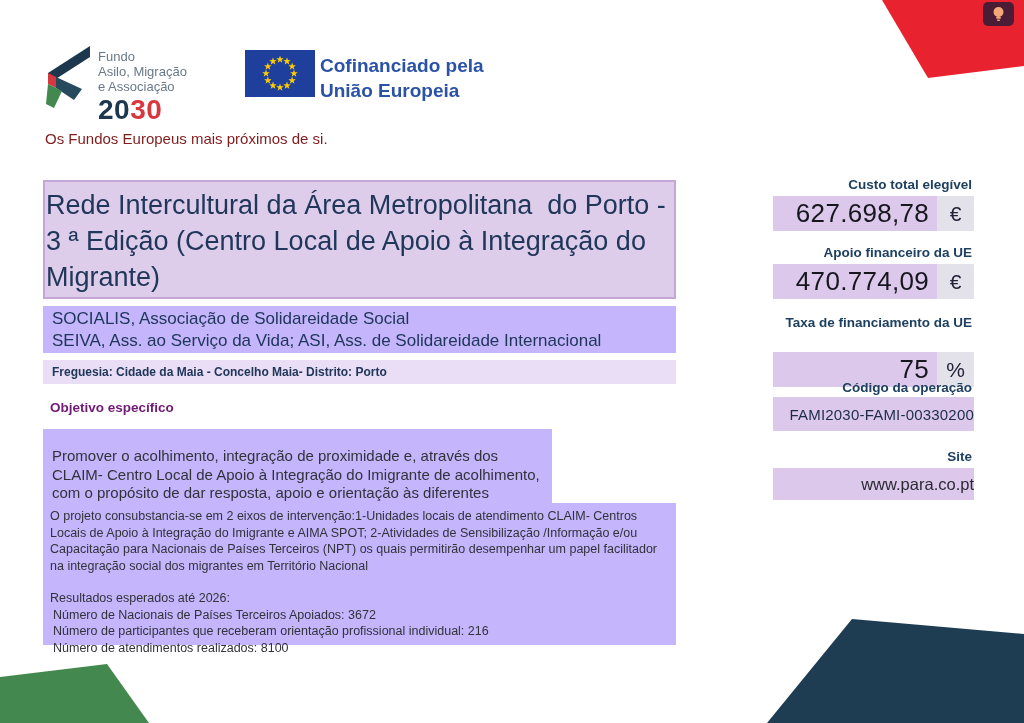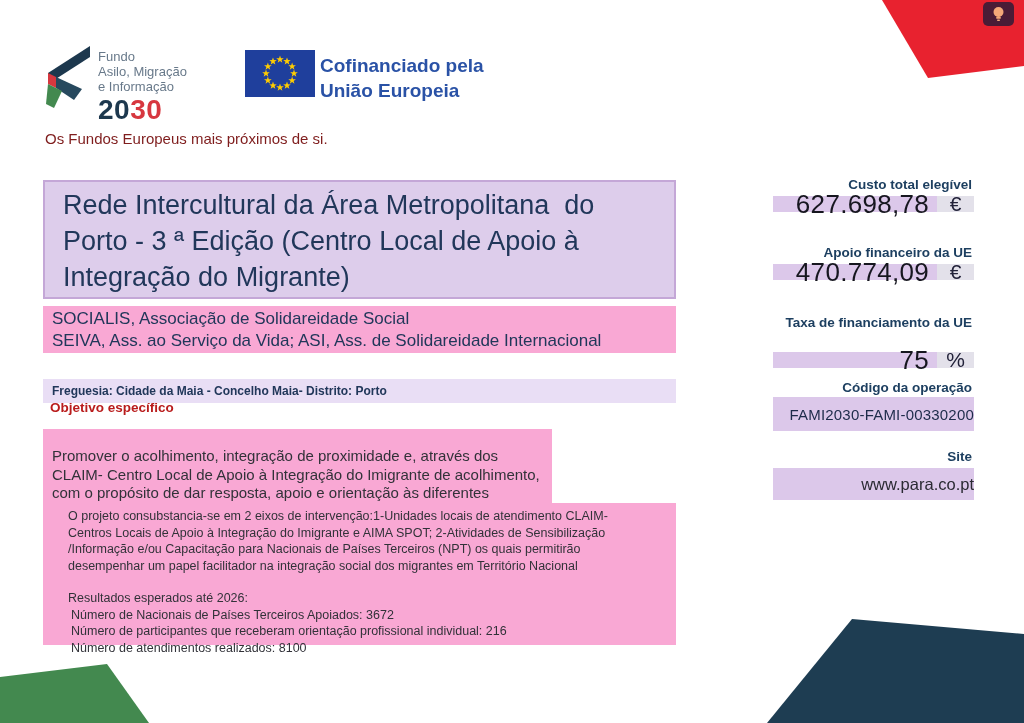--- a/index.html
+++ b/index.html
@@ -19,53 +19,53 @@
   
   .fami-icon{left:45px;top:46px;width:46px;height:63px;z-index:1;}
   .fami-text{left:98px;top:49px;z-index:1;font-size:13px;line-height:15px;color:#68798a;}
   .fami-year{font-size:28px;font-weight:bold;line-height:28px;margin-top:2px;letter-spacing:.5px;}
   .fami-year .y-dark{color:#1d384e;}
   .fami-year .y-red{color:#d7373f;}
   .eu-flag{left:245px;top:50px;width:70px;height:47px;z-index:1;}
   .eu-text{left:320px;top:53px;z-index:1;font-size:19px;line-height:25px;font-weight:bold;color:#2a52a6;}
   .tagline{left:45px;top:130px;z-index:1;font-size:15px;color:#7f1d1d;}
   
-  .lav{background:#f9a8d4;}
+  .lav{background:#c4b5fd;}
   .title-box{
     left:43px;top:180px;width:633px;height:119px;box-sizing:border-box;z-index:1;
-    background:#ddcdeb;border:2px solid #c4a7d7;padding:5px 18px;
+    background:#ddcdeb;border:2px solid #c4a7d7;padding:5px 1px;
     font-size:27px;line-height:36px;color:#21375a;white-space:pre-wrap;
   }
   .partners-box{
     left:43px;top:306px;width:633px;height:47px;box-sizing:border-box;z-index:1;
     padding:2px 9px;font-size:17px;line-height:21.5px;color:#21375a;
   }
   .location-bar{
     left:43px;top:360px;width:633px;height:24px;box-sizing:border-box;z-index:1;
     background:#e9def5;display:flex;align-items:center;padding:8px 9px;
-    font-size:12px;font-weight:bold;color:#21375a;margin-top:19px;
+    font-size:12px;font-weight:bold;color:#21375a;
   }
-  .objective-heading{left:50px;top:400px;z-index:1;font-size:13.5px;font-weight:bold;color:#b91c1c;}
+  .objective-heading{left:50px;top:400px;z-index:1;font-size:13.5px;font-weight:bold;color:#701a75;}
   .objective-box{
     left:43px;top:429px;width:509px;height:77px;box-sizing:border-box;z-index:1;
     padding:18px 9px;font-size:15px;line-height:18.5px;color:#323239;
   }
   .description-box{
     left:43px;top:503px;width:633px;height:142px;box-sizing:border-box;z-index:1;
-    padding:5px 25px;font-size:12.5px;line-height:16.5px;color:#323239;
+    padding:5px 7px;font-size:12.5px;line-height:16.5px;color:#323239;
   }
   .desc-spacer{height:16px;}
   .result-line{padding-left:3px;}
   
   .fact-label{
     position:absolute;left:773px;width:199px;text-align:right;z-index:1;
     font-size:13.5px;font-weight:bold;color:#1d3f60;
   }
   .fact-box{
-    position:absolute;left:773px;width:201px;height:16px;z-index:1;display:flex;
+    position:absolute;left:773px;width:201px;height:35px;z-index:1;display:flex;
   }
   .fact-value{
     flex:1;background:#dcc8ea;display:flex;align-items:center;justify-content:flex-end;
     padding-right:8px;font-size:26px;color:#16161f;letter-spacing:.3px;
   }
   .fact-unit{
     width:37px;background:#e3e1ea;display:flex;align-items:center;justify-content:center;
     font-size:21px;color:#23233a;
   }
   .fact-box.full{background:#dcc8ea;align-items:center;justify-content:flex-end;}
@@ -93,21 +93,21 @@
 
   <svg class="abs fami-icon" viewBox="0 0 46 63">
     <polygon points="45,0 3,27 3,38 45,11" fill="#1d384e"></polygon>
     <polygon points="3,27 11,31 11,42 3,38" fill="#d7373f"></polygon>
     <polygon points="11,31 37,43 29,54 11,42" fill="#27495e"></polygon>
     <polygon points="11,42 17,45 9,62 1,58 3,38" fill="#43894f"></polygon>
   </svg>
   <div class="abs fami-text">
     <div>Fundo</div>
     <div>Asilo, Migração</div>
-    <div>e Informação</div>
+    <div>e Associação</div>
     <div class="fami-year"><span class="y-dark">20</span><span class="y-red">30</span></div>
   </div>
 
   <svg class="abs eu-flag" viewBox="0 0 70 47">
     <rect x="0" y="0" width="70" height="47" fill="#1f3f9c"></rect>
     <defs>
       <path id="star" fill="#ffcc00" d="M0,-4 L0.94,-1.29 L3.8,-1.24 L1.52,0.49 L2.35,3.24 L0,1.6 L-2.35,3.24 L-1.52,0.49 L-3.8,-1.24 L-0.94,-1.29 Z"></path>
     </defs>
     <use href="#star" transform="translate(35,9.5)"></use>
     <use href="#star" transform="translate(42,11.38)"></use>

